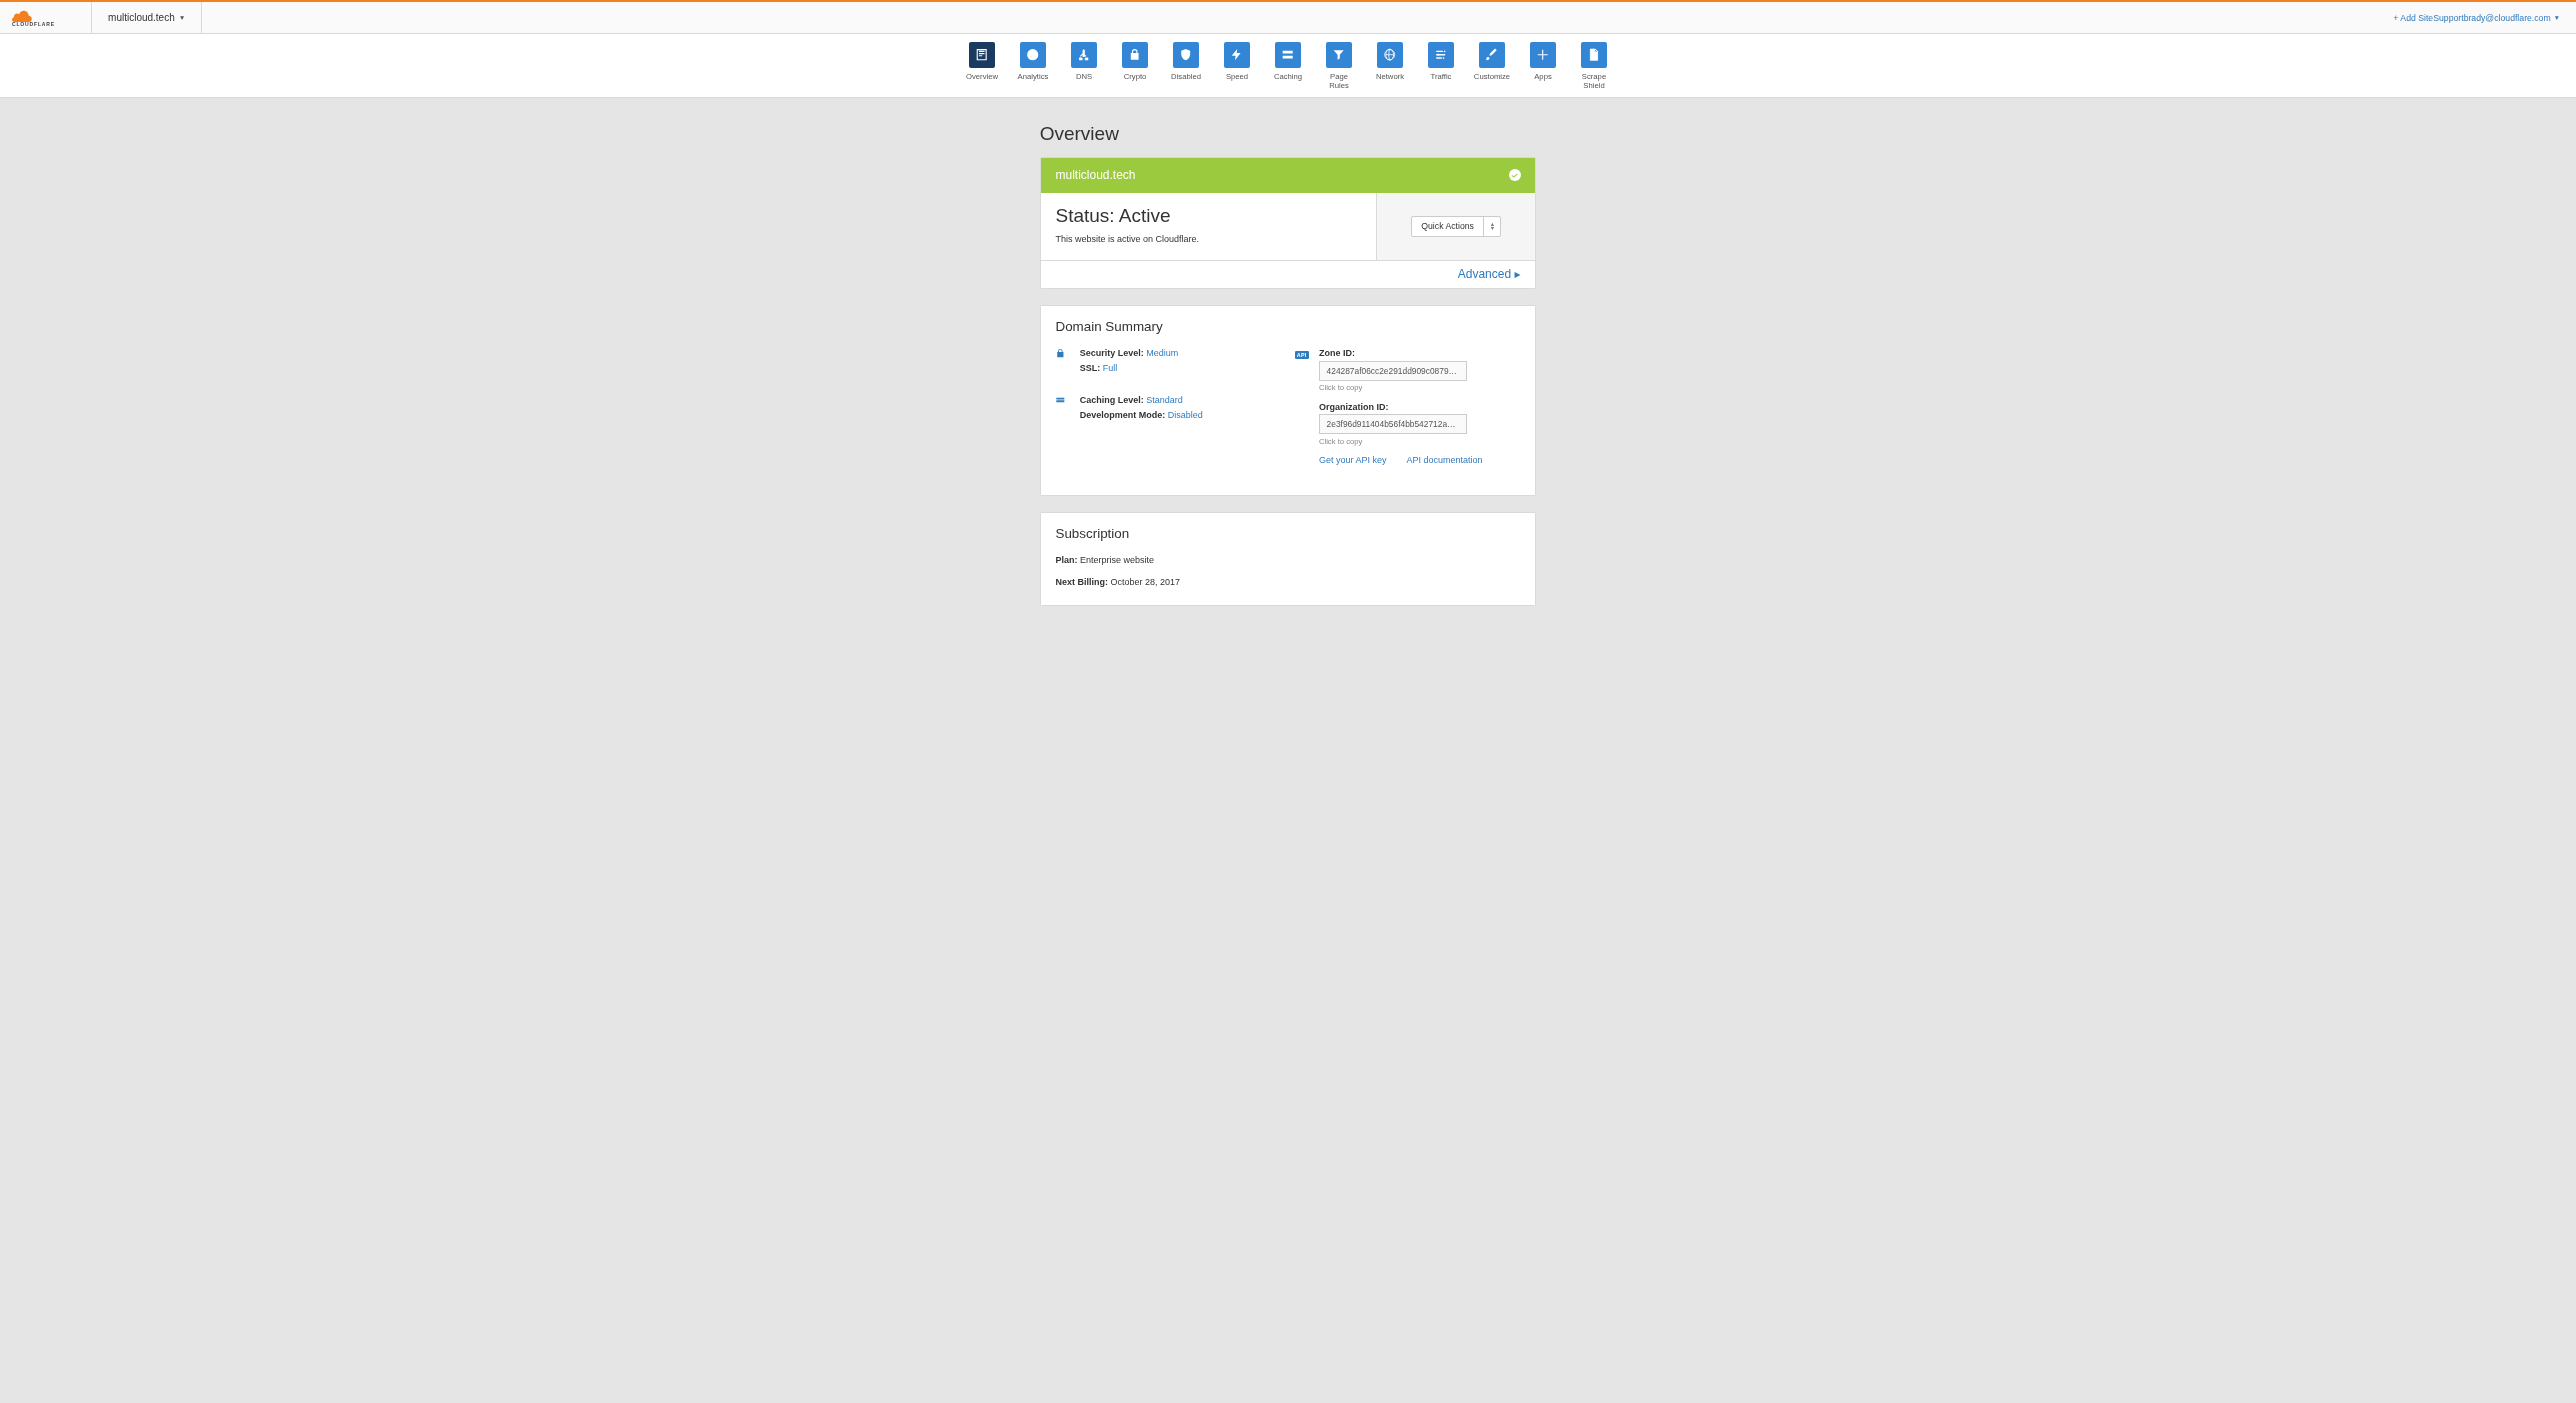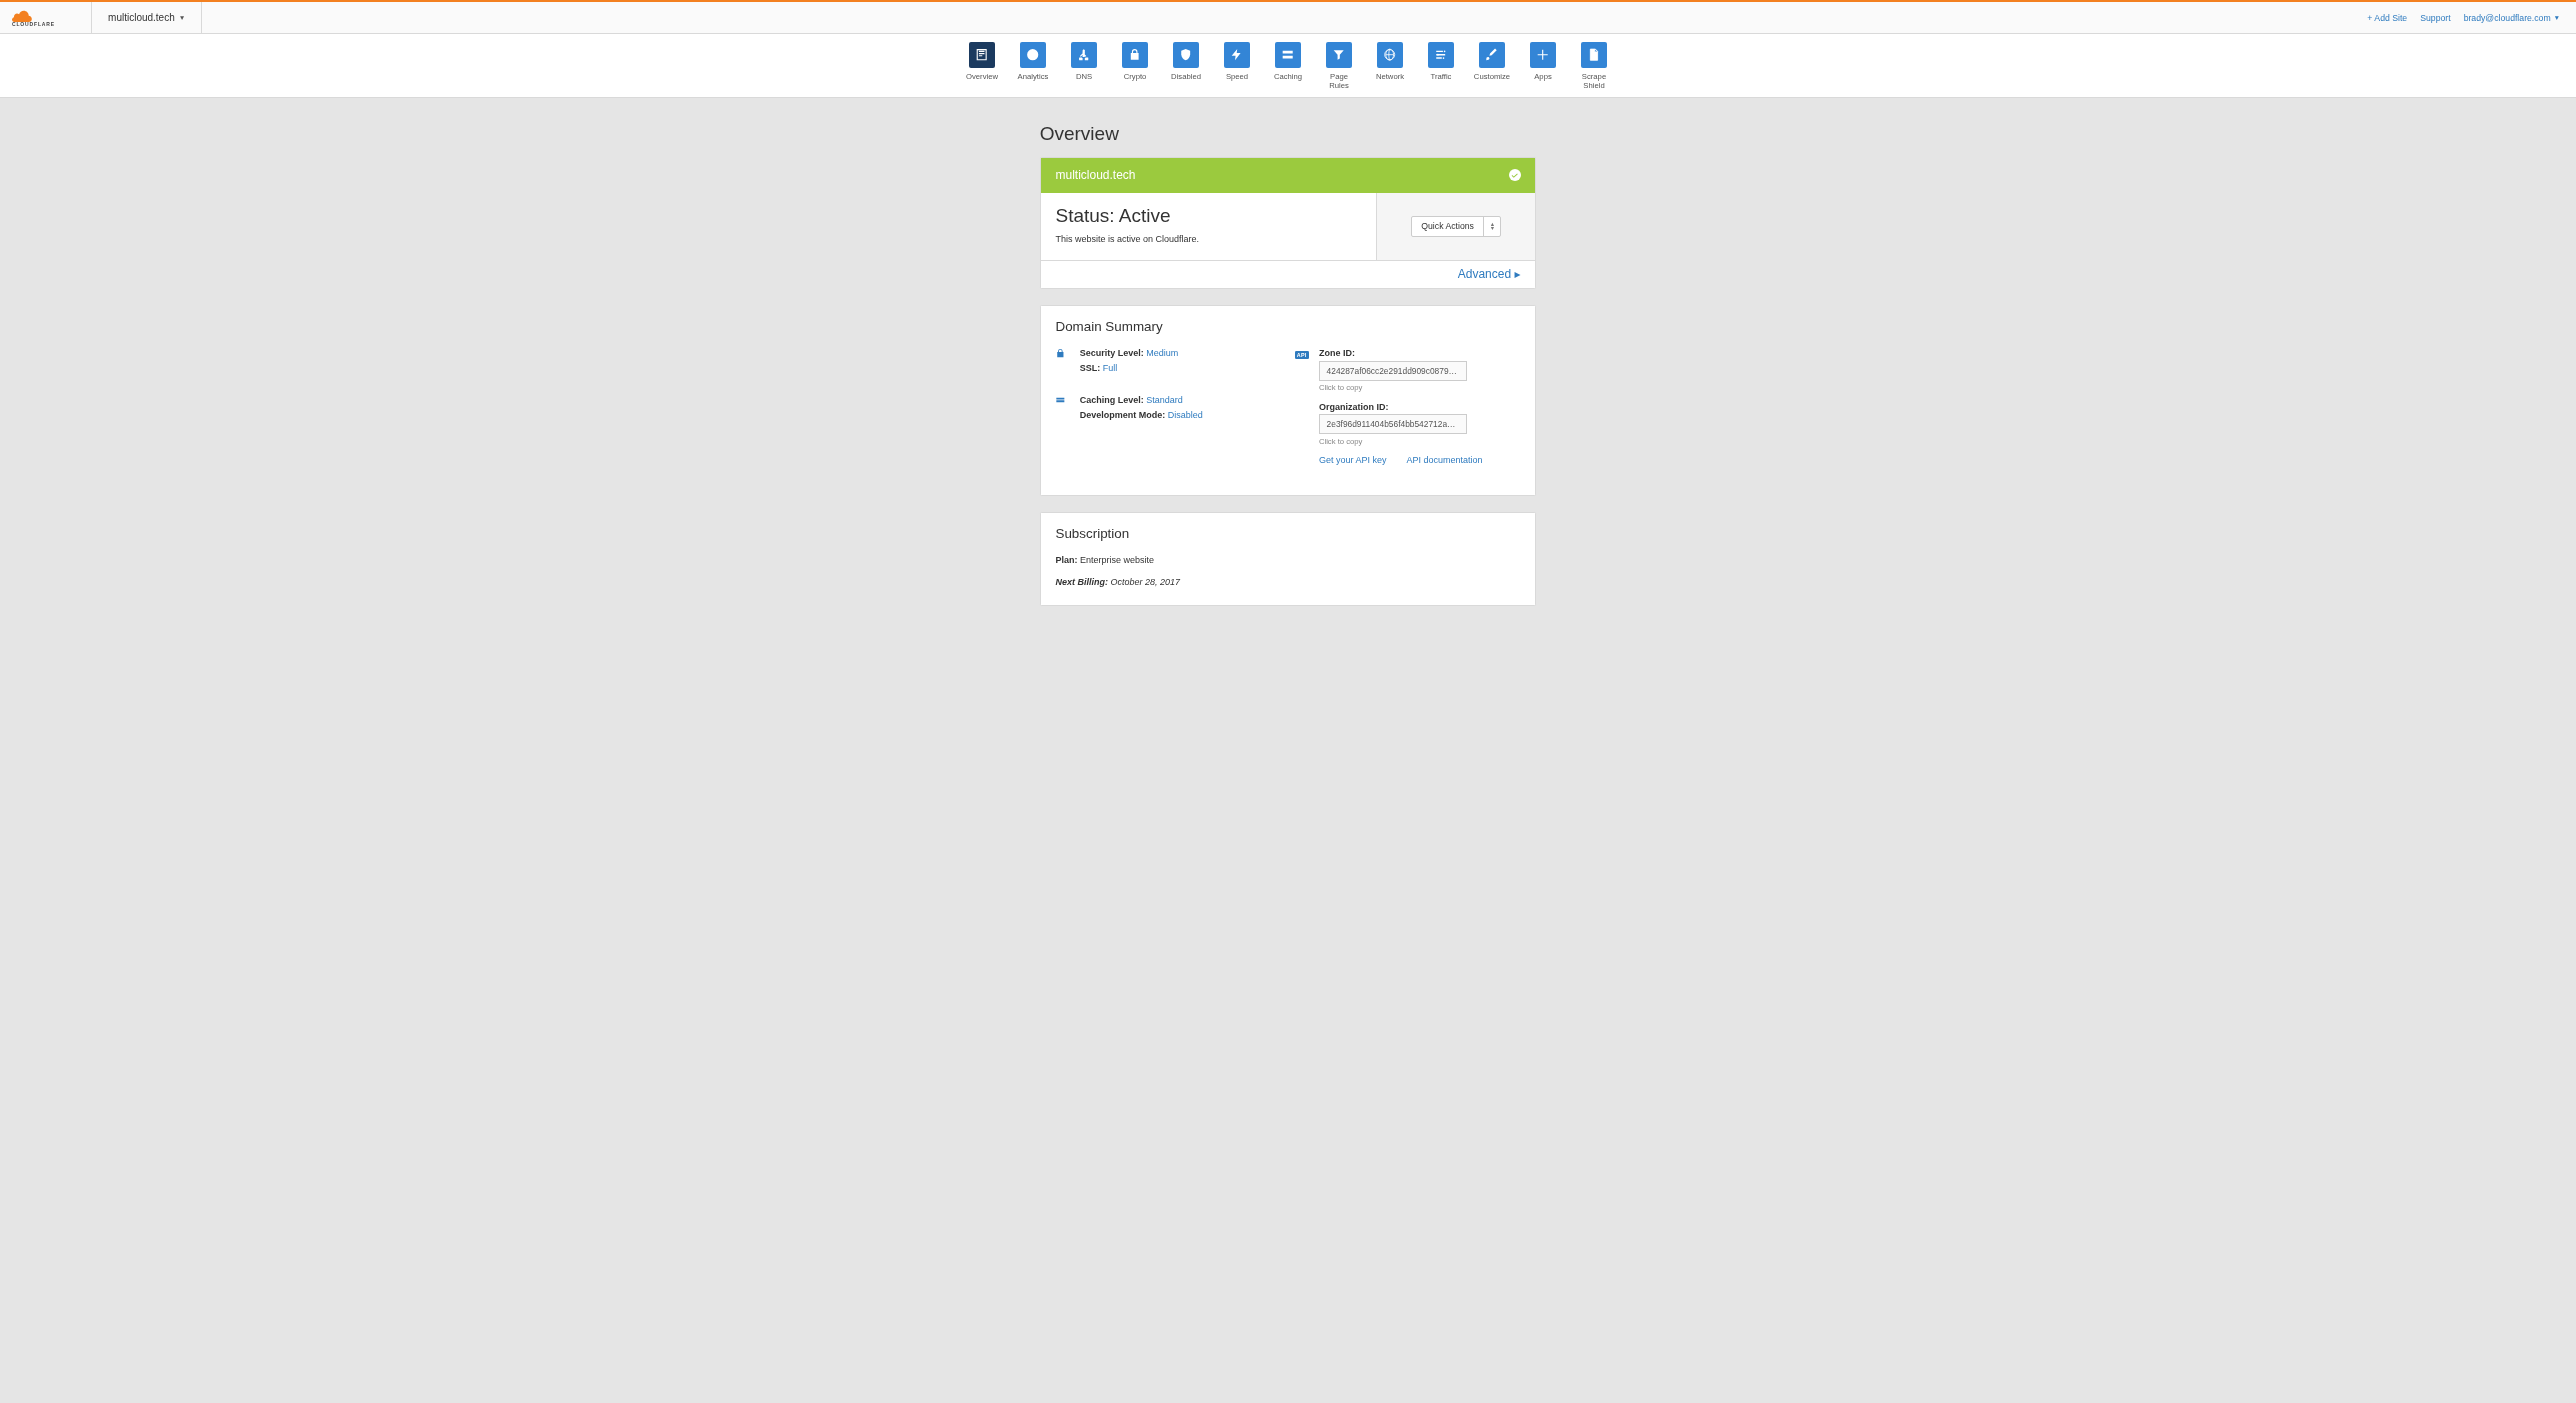--- a/index.html
+++ b/index.html
@@ -47,21 +47,21 @@
     padding: 0 16px;
     border-right: 0.7px solid var(--cf-border);
     font-size: 10px;
     color: #333;
     cursor: pointer;
     gap: 4px;
   }
   .header-spacer { flex: 1; }
   .header-links {
     display: flex; align-items: center;
-    gap: 13px;
+    gap: 0;
     padding: 0 16px;
     font-size: 8.7px;
   }
   .header-links span, .header-links .acct { color: var(--cf-link); cursor: pointer; }
   .acct { display:flex; align-items:center; gap:2.7px; }
 
   
   .nav-row {
     background: #fff;
     border-bottom: 0.7px solid var(--cf-border);
@@ -433,16 +433,16 @@
             </div>
           </div>
         </div>
       </div>
     </div>
   </div>
 
   <div class="card card-pad">
     <div class="section-title">Subscription</div>
     <div class="kv"><b>Plan:</b> <span>Enterprise website</span></div>
-    <div class="kv" style="margin-top:12px;font-style:italic;"><b>Next Billing:</b> <span>October 28, 2017</span></div>
+    <div class="kv" style="margin-top:12px;"><b>Next Billing:</b> <span>October 28, 2017</span></div>
   </div>
 </div>
 
 
 </body></html>

